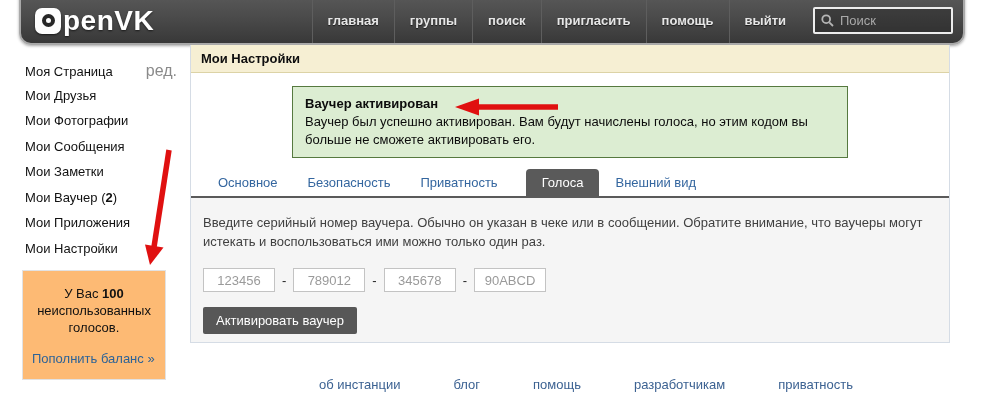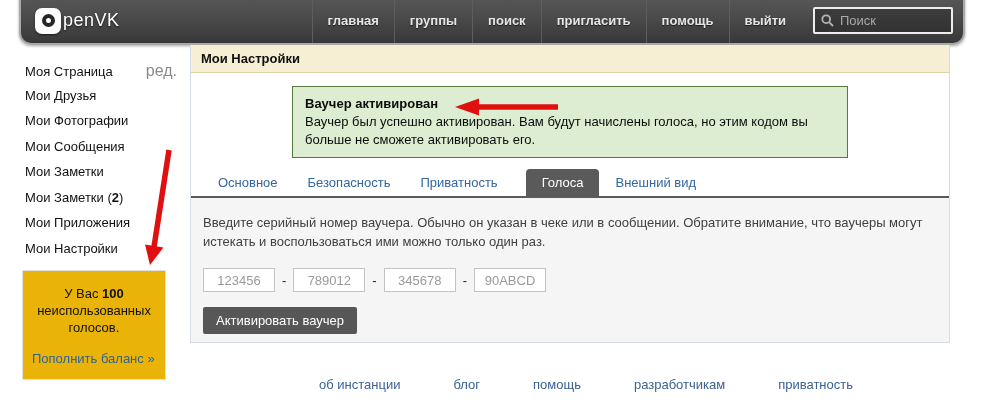--- a/index.html
+++ b/index.html
@@ -11,21 +11,21 @@
   .navbar { position:absolute; left:19px; top:-14px; width:946px; height:59px;
             border-radius:12px; border:2px solid #a9a9a9;
             background:linear-gradient(180deg,#5d5d5d 0%,#4a4a4a 55%,#383838 100%);
             box-shadow:0 1px 3px rgba(0,0,0,.35); display:flex; align-items:flex-end; }
   .navbar-inner { width:100%; height:45px; display:flex; align-items:center; padding:0 10px 0 14px; }
   .logo { display:flex; align-items:center; gap:2px; cursor:pointer; }
   .logo-badge { width:26px; height:26px; background:#fdfdfd; border-radius:7px;
                 display:flex; align-items:center; justify-content:center;
                 box-shadow:0 1px 2px rgba(0,0,0,.6); }
   .logo-ring { width:13px; height:13px; border:4px solid #262626; border-radius:50%; }
-  .logo-text { color:#fff; font-weight:normal; font-size:18px; letter-spacing:.5px;
+  .logo-text { color:#fff; font-weight:bold; font-size:28px; letter-spacing:.5px;
                text-shadow:0 1px 2px rgba(0,0,0,.6); }
   .nav-menu { margin-left:auto; display:flex; align-items:stretch; height:45px; }
   .nav-item { display:flex; align-items:center; padding:0 15px; color:#e6e6e6;
               font-weight:bold; font-size:13px; cursor:pointer;
               border-left:1px solid #5e5e5e; text-shadow:0 1px 1px rgba(0,0,0,.6); }
   .nav-search { margin-left:12px; width:140px; height:27px; display:flex; align-items:center;
                 border:2px solid #ededed; border-radius:2px; background:rgba(25,25,25,.35);
                 padding:0 6px; }
   .nav-search svg { flex:0 0 auto; }
   .nav-search input { border:none; outline:none; background:transparent; width:100%;
@@ -33,21 +33,21 @@
                       font-family:"Liberation Sans", sans-serif; }
   .nav-search input::placeholder { color:#a9a9a9; }
 
   
   .sidebar { position:absolute; left:25px; top:62px; width:152px; }
   .side-row { display:flex; align-items:baseline; justify-content:space-between;
               height:25.5px; cursor:pointer; }
   .side-link { color:#111; }
   .side-edit { color:#8a8a8a; font-size:16px; cursor:pointer; }
   .balance-box { position:absolute; left:22px; top:270px; width:144px;
-                 background:#eab308; border:1px solid #e2e2e2; padding:14px 9px 13px; }
+                 background:#fdba74; border:1px solid #e2e2e2; padding:14px 9px 13px; }
   .balance-text { text-align:center; line-height:17px; color:#111; }
   .balance-link { display:block; margin-top:15px; color:#2d6397; cursor:pointer; }
 
   
   .main { position:absolute; left:190px; top:45px; width:760px; height:298px;
           background:#fff; border:1px solid #d5dce5; border-top:none;
           display:flex; flex-direction:column; }
   .page-header { background:#f6efd3; border-bottom:1px solid #dcd3a6;
                  padding:6px 10px; font-weight:bold; color:#0f0f0f; }
   .msg-wrap { padding:13px 0 0; }
@@ -122,21 +122,21 @@
     <div class="side-row">
       <span class="side-link">Мои Фотографии</span>
     </div>
     <div class="side-row">
       <span class="side-link">Мои Сообщения</span>
     </div>
     <div class="side-row">
       <span class="side-link">Мои Заметки</span>
     </div>
     <div class="side-row">
-      <span class="side-link"><span>Мои Заметки (</span><b>2</b><span>)</span></span>
+      <span class="side-link"><span>Мои Ваучер (</span><b>2</b><span>)</span></span>
     </div>
     <div class="side-row">
       <span class="side-link">Мои Приложения</span>
     </div>
     <div class="side-row">
       <span class="side-link">Мои Настройки</span>
     </div>
   </div>
 
   <div class="balance-box">

